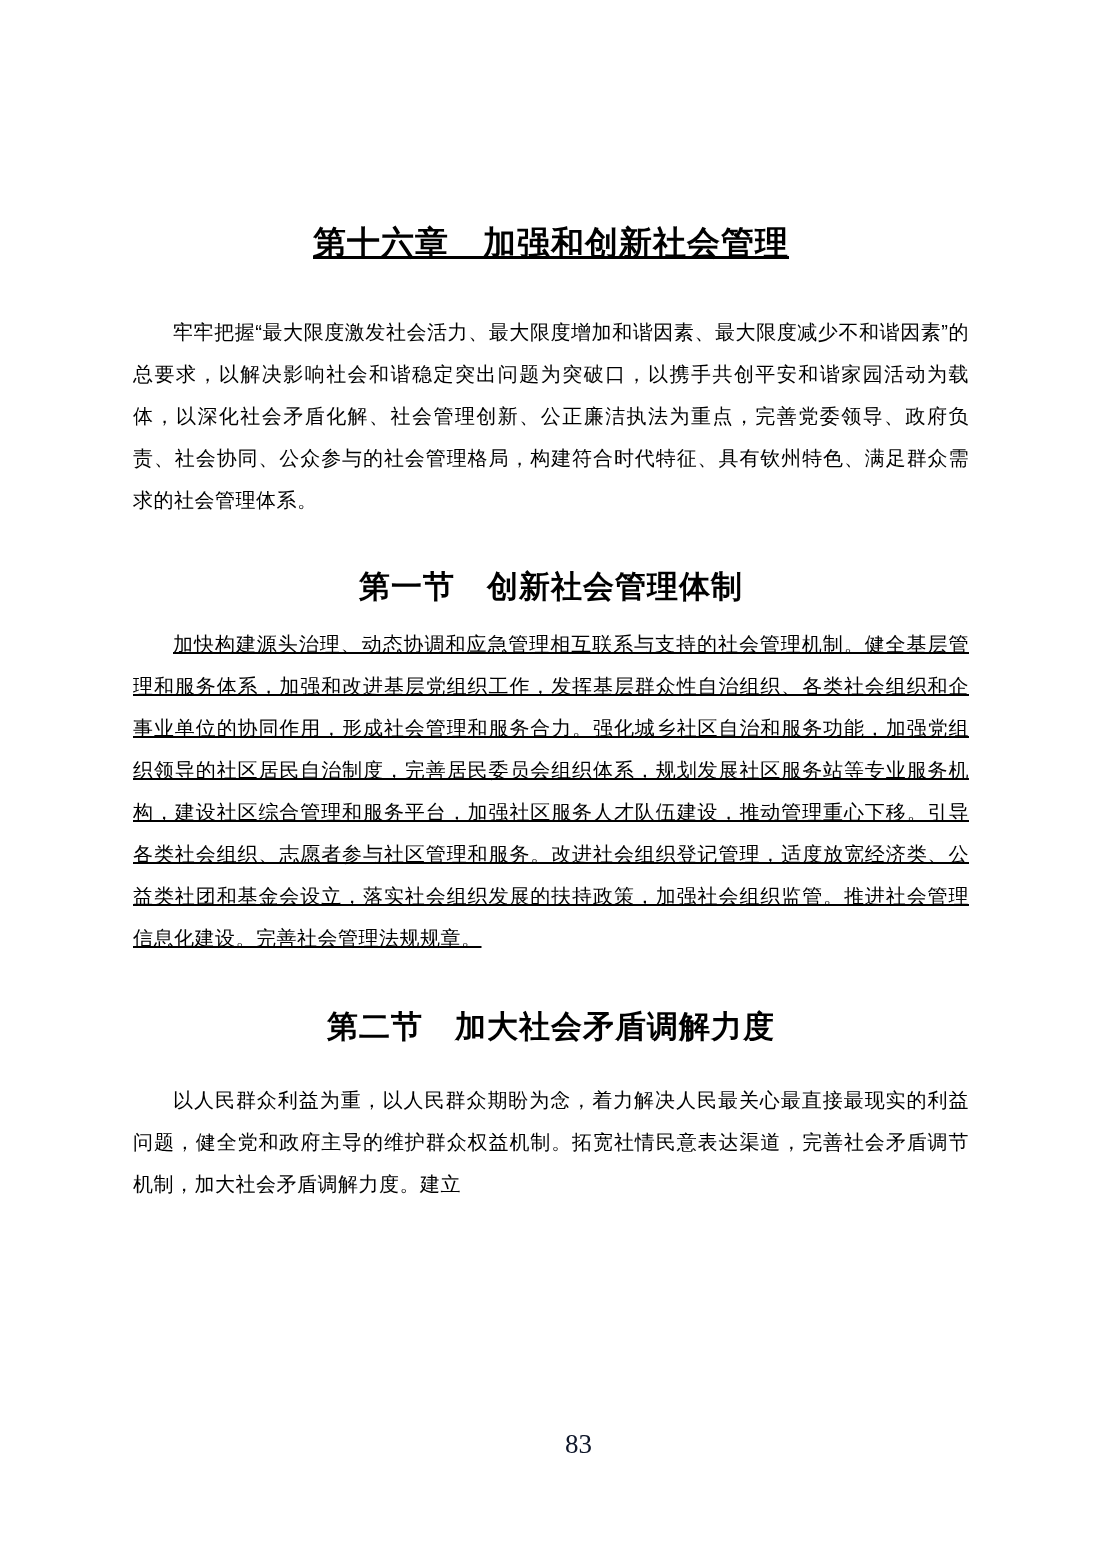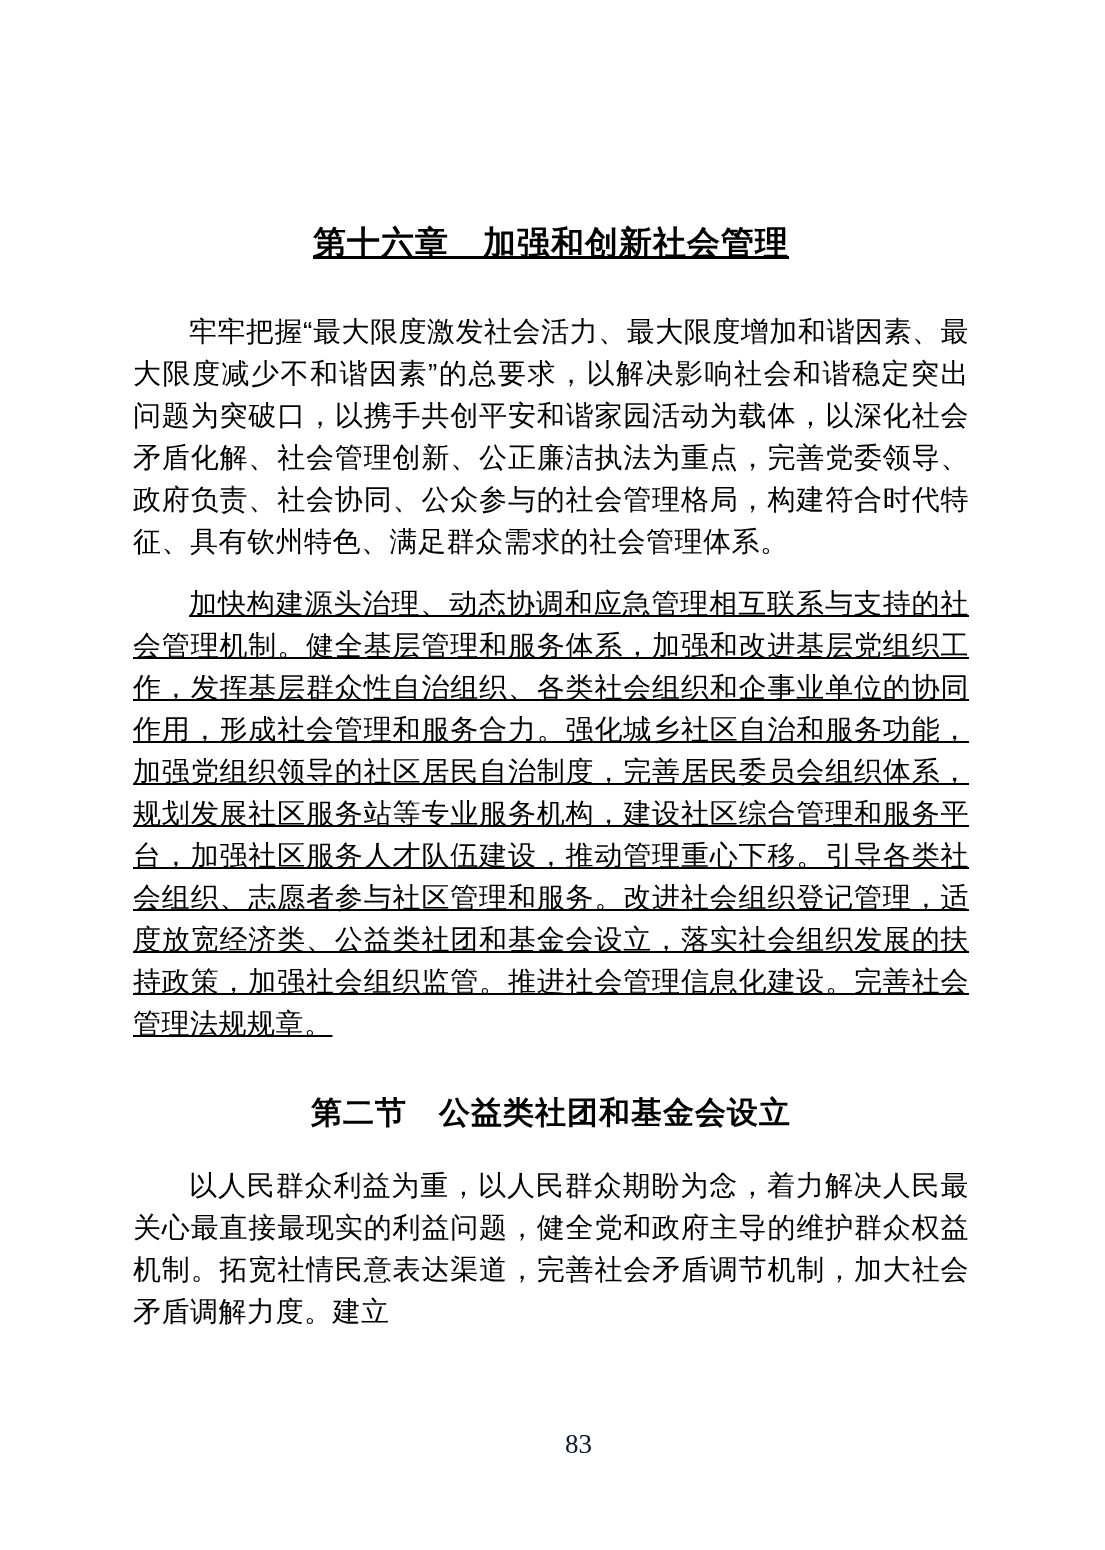--- a/index.html
+++ b/index.html
@@ -33,21 +33,21 @@
     margin: 0;
     font-size: 31px;
     line-height: 32px;
     font-weight: bold;
     text-align: center;
     letter-spacing: 1px;
     white-space: nowrap;
   }
   .body-para {
     margin: 0;
-    font-size: 28px;
+    font-size: 20px;
     line-height: 42px;
     text-align: justify;
     text-align-last: left;
     text-indent: 2em;
     word-break: normal;
     letter-spacing: 0.5px;
   }
   .mt-intro   { margin-top: 52px; }
   .mt-head1   { margin-top: 50px; }
   .mt-para2   { margin-top: 20px; text-decoration: underline; }
@@ -69,23 +69,24 @@
 </head>
 <body>
 
 <div class="page">
   <div class="content">
 
     <h1 class="chapter-title">第十六章　加强和创新社会管理</h1>
 
     <p class="body-para mt-intro">牢牢把握“最大限度激发社会活力、最大限度增加和谐因素、最大限度减少不和谐因素”的总要求，以解决影响社会和谐稳定突出问题为突破口，以携手共创平安和谐家园活动为载体，以深化社会矛盾化解、社会管理创新、公正廉洁执法为重点，完善党委领导、政府负责、社会协同、公众参与的社会管理格局，构建符合时代特征、具有钦州特色、满足群众需求的社会管理体系。</p>
 
+    <h2 class="section-heading mt-head1">第一节　创新社会管理体制</h2>
 
     <p class="body-para mt-para2">加快构建源头治理、动态协调和应急管理相互联系与支持的社会管理机制。健全基层管理和服务体系，加强和改进基层党组织工作，发挥基层群众性自治组织、各类社会组织和企事业单位的协同作用，形成社会管理和服务合力。强化城乡社区自治和服务功能，加强党组织领导的社区居民自治制度，完善居民委员会组织体系，规划发展社区服务站等专业服务机构，建设社区综合管理和服务平台，加强社区服务人才队伍建设，推动管理重心下移。引导各类社会组织、志愿者参与社区管理和服务。改进社会组织登记管理，适度放宽经济类、公益类社团和基金会设立，落实社会组织发展的扶持政策，加强社会组织监管。推进社会管理信息化建设。完善社会管理法规规章。</p>
 
-    <h2 class="section-heading mt-head2">第二节　公益类社团和基金会设立</h2>
+    <h2 class="section-heading mt-head2">第二节　加大社会矛盾调解力度</h2>
 
     <p class="body-para mt-para3">以人民群众利益为重，以人民群众期盼为念，着力解决人民最关心最直接最现实的利益问题，健全党和政府主导的维护群众权益机制。拓宽社情民意表达渠道，完善社会矛盾调节机制，加大社会矛盾调解力度。建立</p>
 
   </div>
 
   <div class="page-number">83</div>
 </div>
 
 </body></html>

